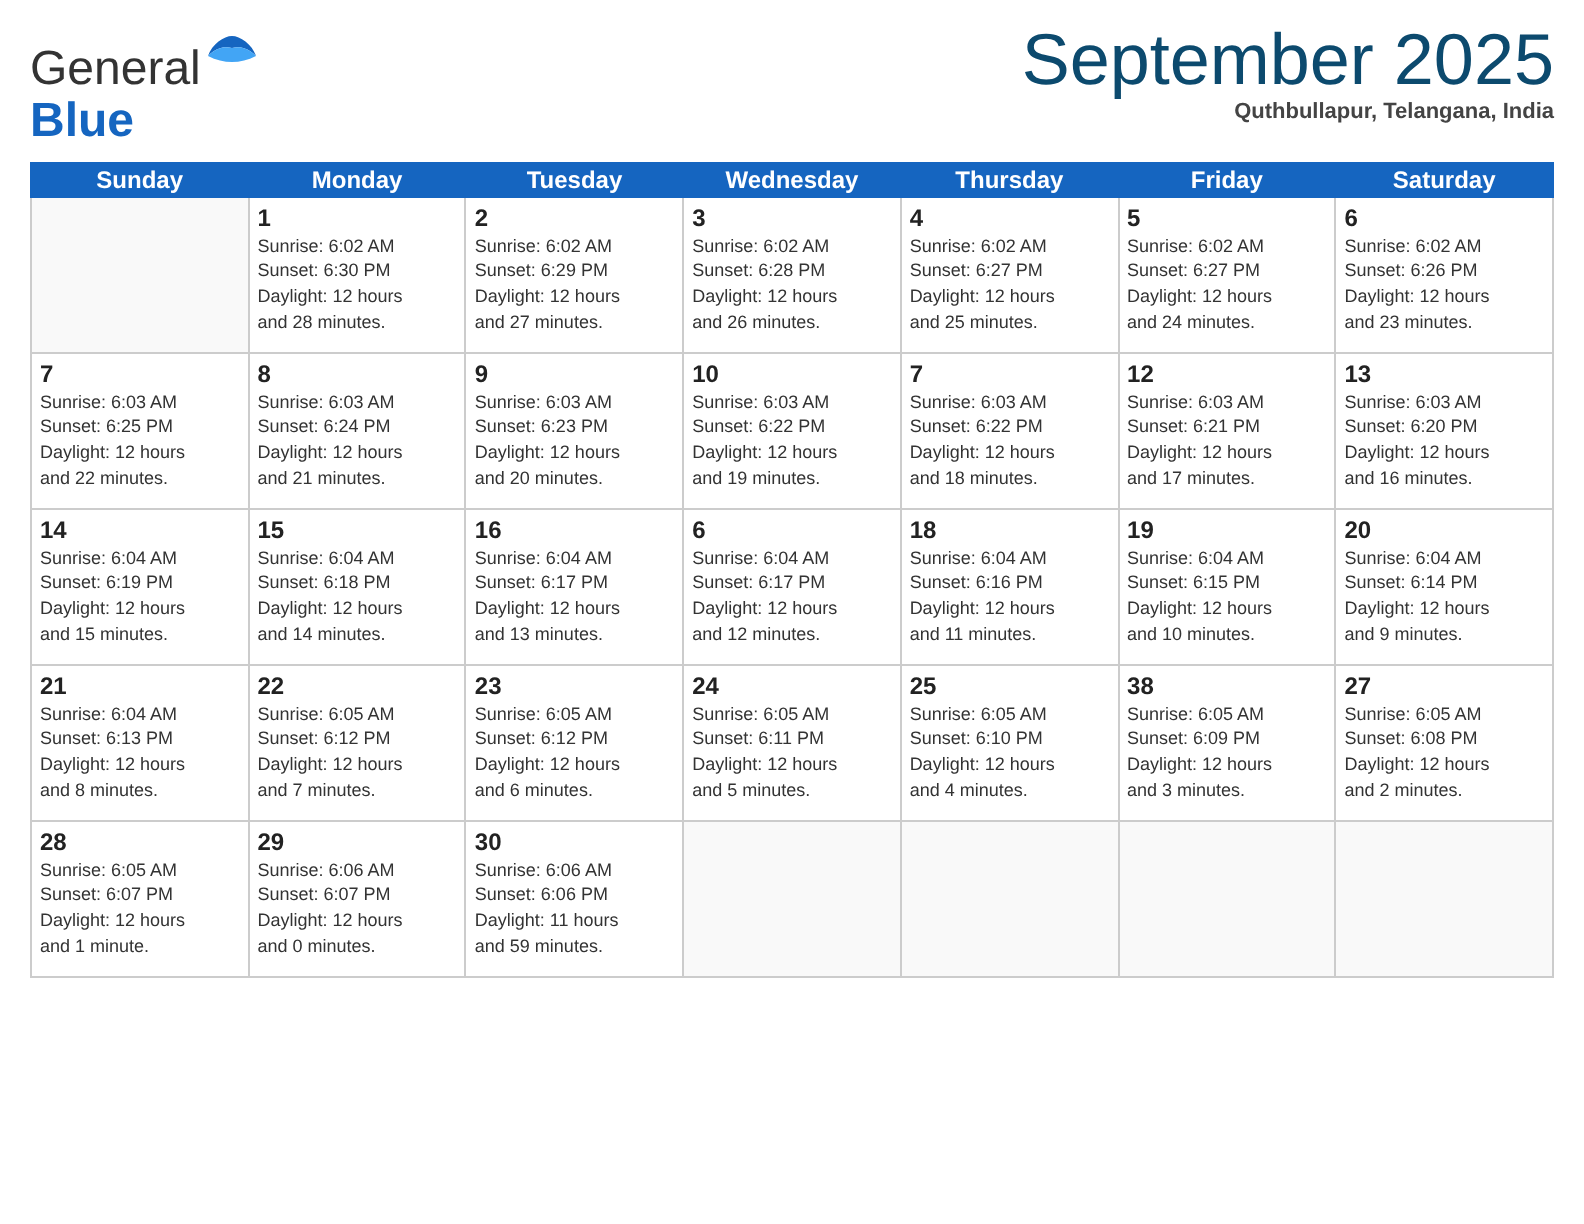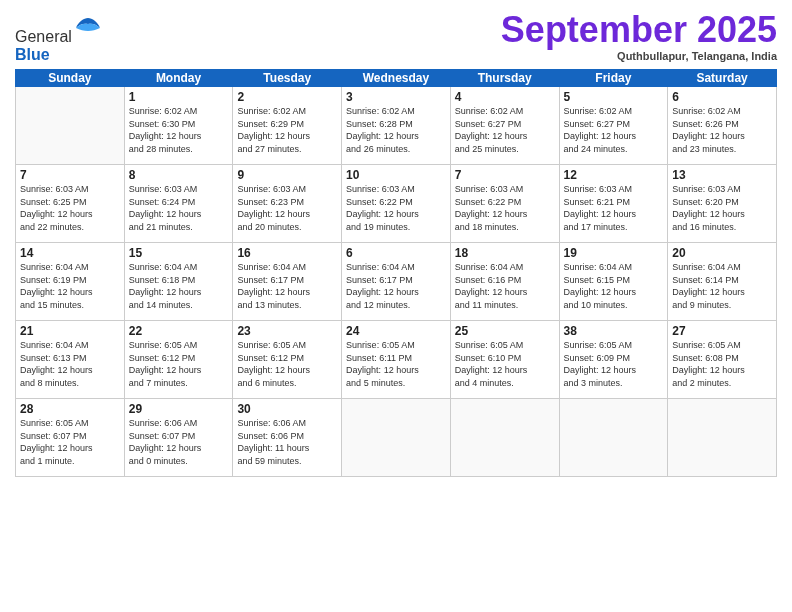--- a/index.html
+++ b/index.html
@@ -21,37 +21,37 @@
       align-items: flex-start;
       justify-content: space-between;
       margin-bottom: 6px;
     }
     .logo {
       display: flex;
       align-items: center;
       margin-top: 4px;
     }
     .logo-text {
-      font-size: 16px;
+      font-size: 24px;
       line-height: 1.1;
     }
     .logo-general { color: #333; font-weight: normal; }
     .logo-blue { color: #1565c0; font-weight: bold; }
     .logo-icon {
       width: 28px;
       height: 28px;
       margin-left: 2px;
     }
     .title-block {
       text-align: right;
     }
     .month-title {
       font-size: 36px;
-      font-weight: bold;
-      color: #6d28d9;
+      font-weight: normal;
+      color: #0c4a6e;
       line-height: 1.1;
     }
     .subtitle {
       font-size: 11px;
       color: #444;
       font-weight: bold;
     }
     .calendar {
       width: 100%;
       border-collapse: collapse;

